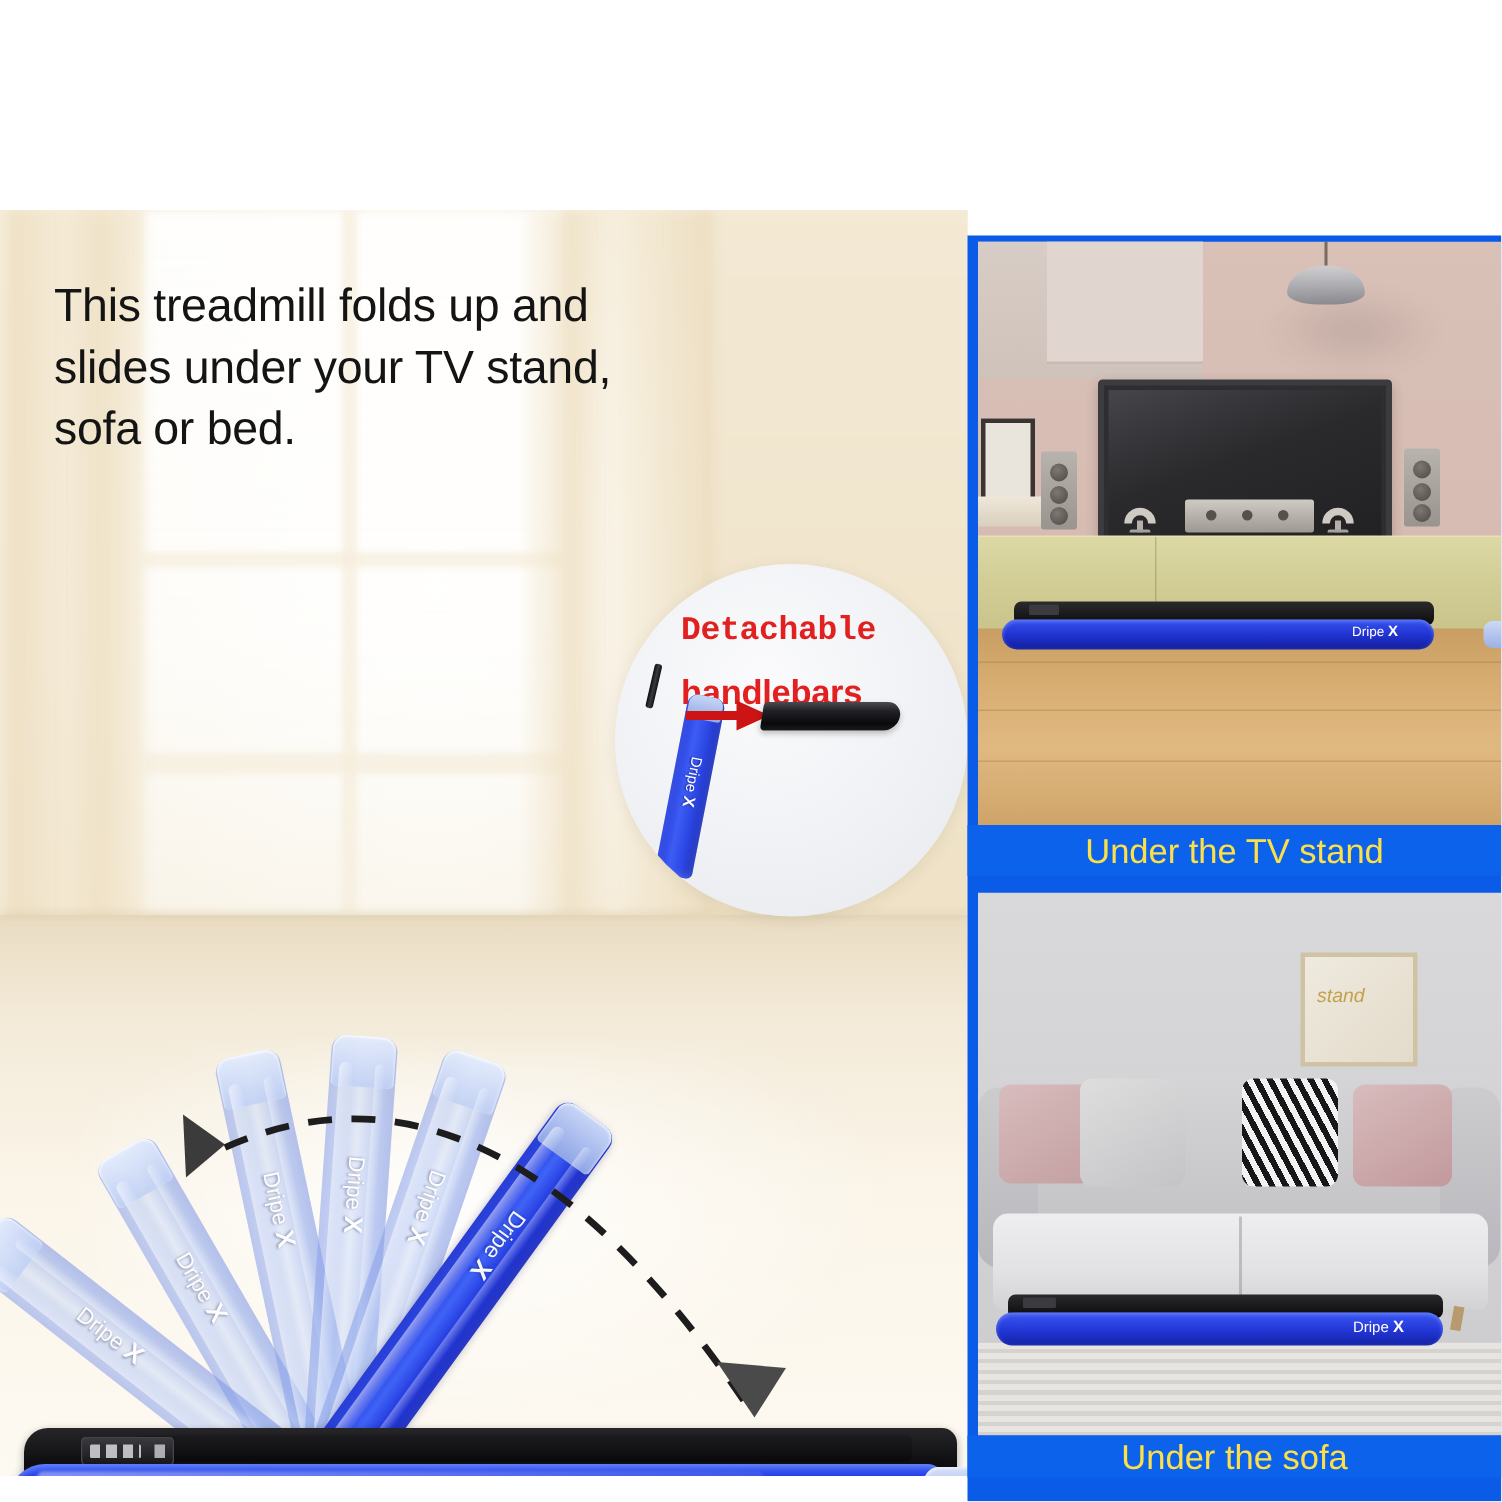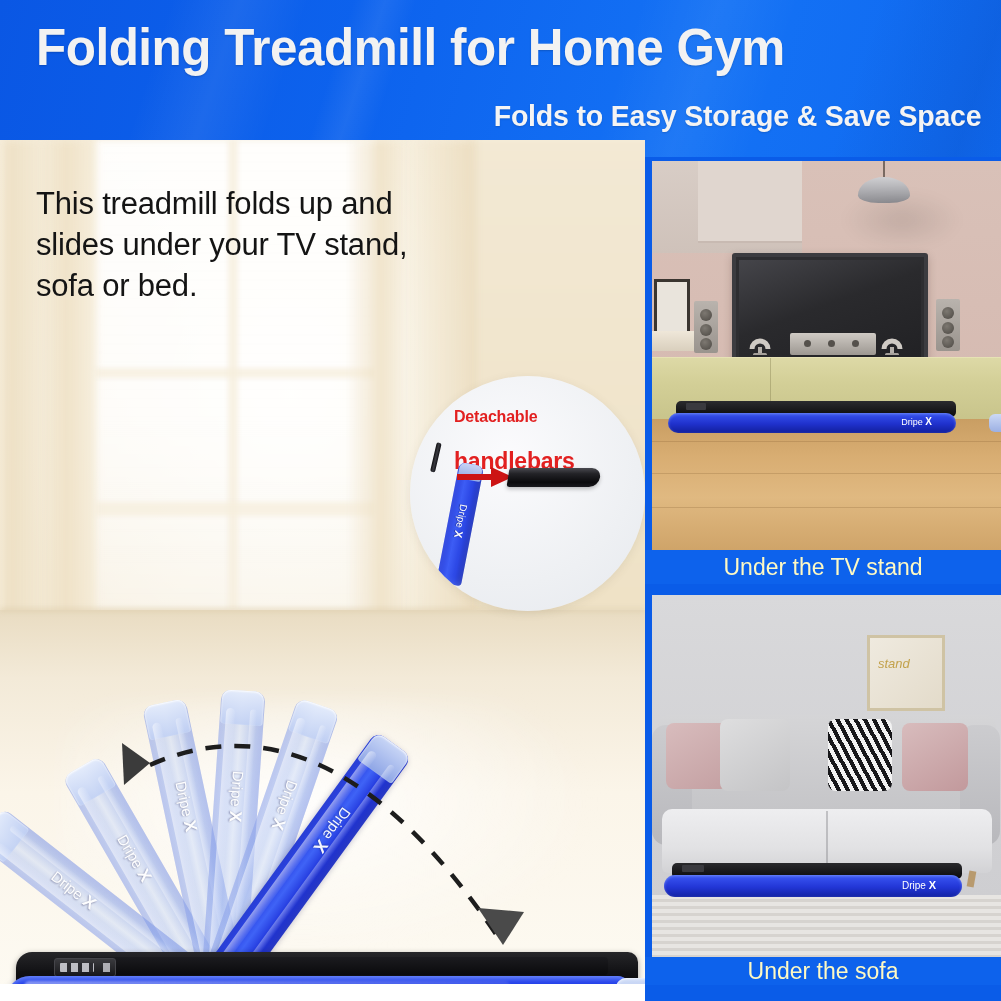--- a/index.html
+++ b/index.html
@@ -190,22 +190,23 @@
   
   .callout{
     position:absolute;left:410px;top:236px;width:235px;height:235px;
     border-radius:50%;
     background:radial-gradient(circle at 42% 34%,#fbfbfd 0%,#eef0f3 62%,#e6e9ee 100%);
     box-shadow:0 2px 10px rgba(90,80,60,.10);
     overflow:hidden;
   }
   .callout-t1{
     position:absolute;left:44px;top:32px;
-    font-size:16px;font-weight:bold;color:#e22020;white-space:nowrap;
+    font-size:22px;font-weight:bold;color:#e22020;white-space:nowrap;
     letter-spacing:-.2px;
+    font-family:Liberation Mono, monospace;
   }
   .callout-t2{
     position:absolute;left:44px;top:72px;
     font-size:23px;font-weight:bold;color:#e22020;white-space:nowrap;
     letter-spacing:-.2px;
   }
   .co-post{
     position:absolute;left:26px;top:86px;width:25px;height:122px;
     border-radius:7px 7px 4px 4px;
     transform:rotate(11deg);transform-origin:50% 100%;
@@ -238,21 +239,21 @@
 
   
   .right-col{position:absolute;left:645px;top:157px;width:356px;height:844px;background:#0a5ce8;}
 
   .rp{position:absolute;left:7px;width:349px;overflow:hidden;}
   .rp-tv{top:4px;height:389px;}
   .rp-sofa{top:438px;height:362px;}
 
   .cap{
     position:absolute;left:0;width:356px;height:34px;
-    background:#0d62ec;color:#fef9c3;font-size:23px;
+    background:#0d62ec;color:#fde047;font-size:23px;
     display:flex;align-items:center;justify-content:center;white-space:nowrap;
   }
   .cap-tv{top:393px;}
   .cap-sofa{top:800px;height:28px;}
 
   
   .tvroom{position:absolute;inset:0;background:linear-gradient(180deg,#d9c1b8 0%,#d6bbb2 55%,#cfb2a8 100%);}
   .tv-cabinet-top{position:absolute;left:0;top:0;width:150px;height:92px;background:linear-gradient(180deg,#d8cdc6,#cfc2ba);}
   .tv-cabinet-top2{position:absolute;left:46px;top:0;width:104px;height:80px;background:#e0d6cf;border-bottom:2px solid #c8bab2;}
   .pendant-cord{position:absolute;left:231px;top:0;width:2px;height:18px;background:#7a6a62;}
@@ -311,28 +312,20 @@
     background:linear-gradient(180deg,#3b57f4,#2236d6 55%,#1322a4);box-shadow:inset 0 1px 3px rgba(160,185,255,.5);}
   .sf-tread-blue .tb{position:absolute;right:26px;top:4px;font-size:10px;color:#fff;white-space:nowrap;}
   .sf-tread-blue .tb b{font-weight:bold;font-size:11px;}
   .sf-tread-disp{position:absolute;left:30px;top:270px;width:22px;height:7px;background:#3a3a3f;border-radius:1px;}
 </style>
 </head>
 <body>
 
 <div class="page">
 
-  <div class="header">
-    <div class="streak s1"></div>
-    <div class="streak s2"></div>
-    <div class="streak s3"></div>
-    <div class="streak s4"></div>
-    <div class="title">Folding Treadmill for Home Gym</div>
-    <div class="subtitle">Folds to Easy Storage &amp; Save Space</div>
-  </div>
 
   <div class="left-panel">
 
     <div class="wall-right"></div>
     <div class="win"></div>
     <div class="win-bar" style="left:95px;top:228px;width:280px;height:10px;"></div>
     <div class="win-bar" style="left:228px;top:0;width:10px;height:470px;"></div>
     <div class="win-bar" style="left:95px;top:362px;width:280px;height:14px;"></div>
     <div class="curtain c-left2"></div>
     <div class="curtain c-left"></div>

